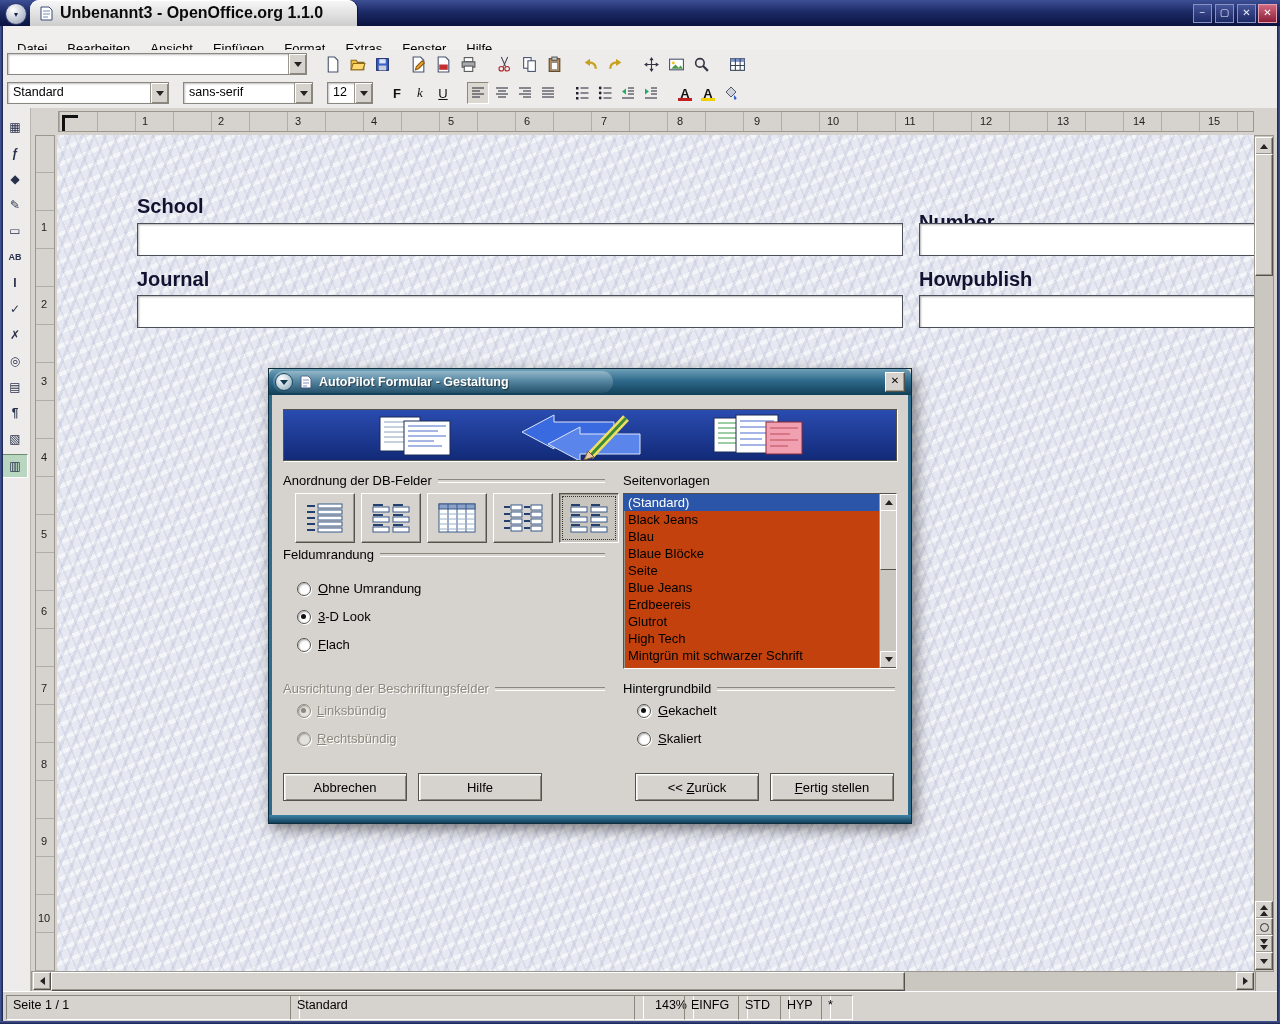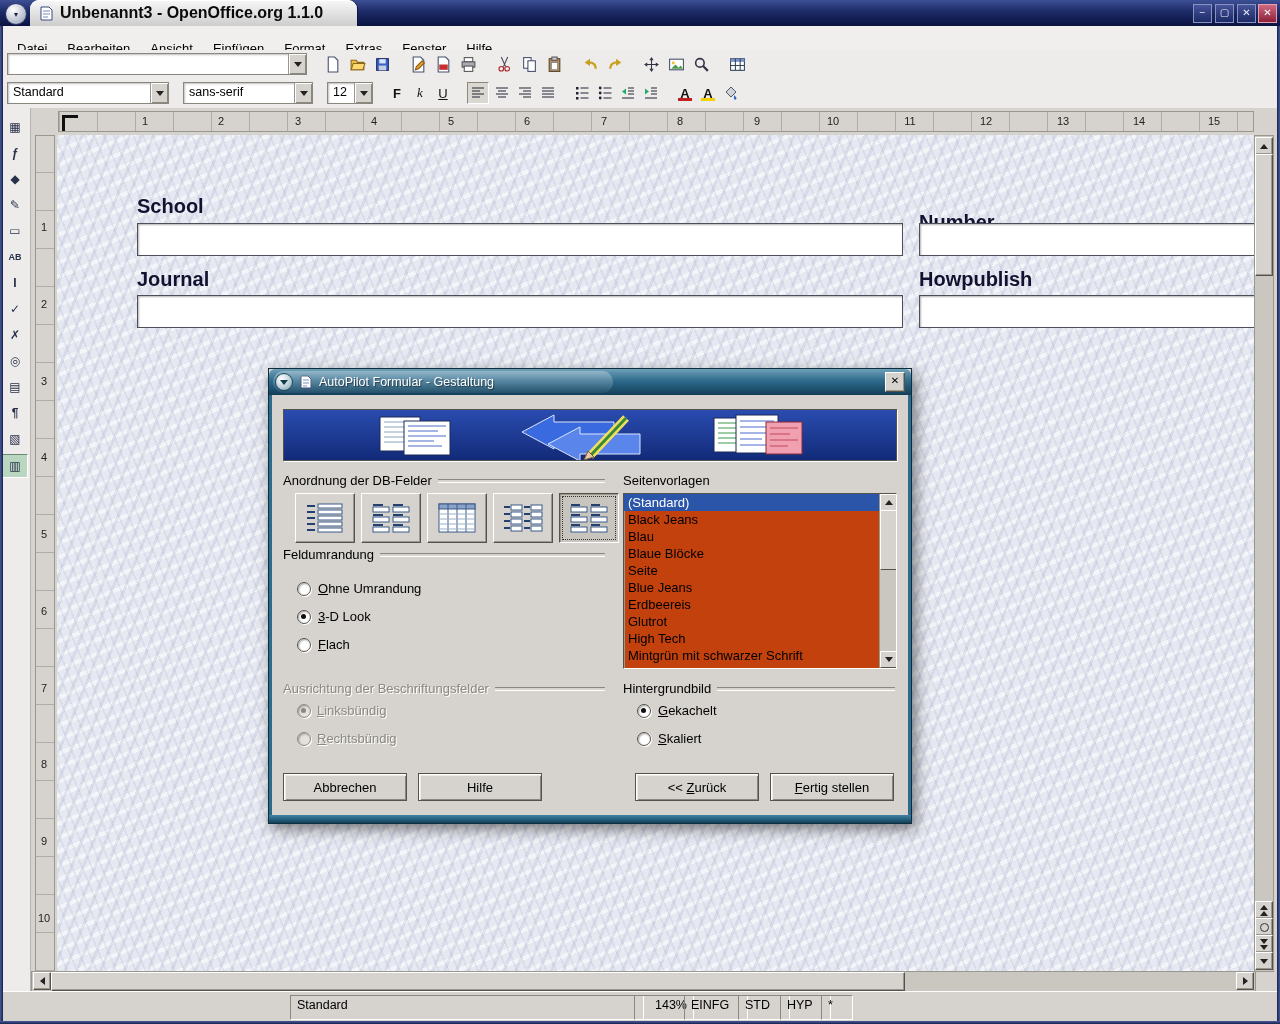--- a/index.html
+++ b/index.html
@@ -73,21 +73,21 @@
   .hscroll{position:absolute;left:31px;right:24px;bottom:32px;height:19px;background:#cac7c0;border:1px solid #9a978f;}
   .hthumb{position:absolute;top:0;height:17px;left:19px;width:852px;background:#d6d3ce;border:1px solid;border-color:#fff #55524c #55524c #fff;box-shadow:inset -1px -1px 0 #9a978f;}
   .statusbar{position:absolute;left:0;right:0;bottom:6px;height:26px;background:#d6d3ce;border-top:1px solid #fff;font-size:12.5px;}
   .sb-cell{position:absolute;top:3px;height:19px;border:1px solid;border-color:#8a877f #fff #fff #8a877f;padding:2px 6px;white-space:nowrap;overflow:hidden;}
 
   
   .dialog{position:absolute;left:268px;top:368px;width:642px;height:454px;background:#d6d3ce;border:1px solid #0e2e40;box-shadow:4px 5px 14px rgba(0,0,0,.5);z-index:20;}
   .dlg-title{position:absolute;top:0;left:0;right:0;height:26px;background:linear-gradient(180deg,#6fa0b8 0%,#2e6a8c 45%,#123f58 100%);border-radius:6px 6px 0 0;display:flex;align-items:center;padding:0 6px;gap:7px;}
   .dlg-title::before{content:"";position:absolute;left:4px;top:2px;width:340px;height:22px;border-radius:11px;background:linear-gradient(180deg,rgba(255,255,255,.30),rgba(255,255,255,.06));}
   .dlg-menu-btn{width:16px;height:16px;border-radius:50%;background:radial-gradient(circle at 35% 30%,#fff,#bcd0da 55%,#7fa0b0);border:1px solid #1d4a60;display:flex;align-items:center;justify-content:center;z-index:1;}
-  .dlg-title-text{font-size:12.5px;font-weight:normal;color:#fff;text-shadow:1px 1px 1px rgba(0,0,0,.5);z-index:1;white-space:nowrap;}
+  .dlg-title-text{font-size:12.5px;font-weight:bold;color:#fff;text-shadow:1px 1px 1px rgba(0,0,0,.5);z-index:1;white-space:nowrap;}
   .dlg-close{margin-left:auto;width:18px;height:18px;background:#d6d3ce;border:1px solid;border-color:#fff #55524c #55524c #fff;box-shadow:inset -1px -1px 0 #9a978f;font-size:10px;line-height:16px;text-align:center;color:#000;z-index:1;}
   .dlg-edge-l{position:absolute;left:0;top:26px;bottom:0;width:3px;background:#2e6a8c;}
   .dlg-edge-r{position:absolute;right:0;top:26px;bottom:0;width:3px;background:#2e6a8c;}
   .dlg-bottom{position:absolute;left:0;right:0;bottom:0;height:8px;background:linear-gradient(#3f83a8,#123f58);}
   .banner{position:absolute;left:14px;top:40px;width:612px;height:50px;border:1px solid #55524c;box-shadow:1px 1px 0 #fff;}
   .caption{position:absolute;display:flex;align-items:center;gap:6px;font-size:13px;color:#000;white-space:nowrap;}
   .caption .cline{flex:1;height:2px;border-top:1px solid #8a877f;border-bottom:1px solid #fff;margin-top:1px;}
   .caption.dis{color:#8b887e;text-shadow:1px 1px 0 #fff;}
   .arr-row{position:absolute;left:26px;top:124px;display:flex;gap:6px;}
   .arr-btn{width:58px;height:48px;background:#d6d3ce;border:1px solid;border-color:#fff #55524c #55524c #fff;box-shadow:inset -1px -1px 0 #9a978f;display:flex;align-items:center;justify-content:center;}
@@ -430,20 +430,21 @@
     <div class="sbtn" style="left:1px;top:0">
         <span class="tri-left"></span>
       </div>
     <div class="hthumb"></div>
     <div class="sbtn" style="right:1px;top:0">
         <span class="tri-right"></span>
       </div>
   </div>
 
   <div class="statusbar">
+    <span class="sb-cell" style="left:6px;width:280px">Seite 1 / 1</span>
     <span class="sb-cell" style="left:290px;width:340px">Standard</span>
     <span class="sb-cell" style="left:634px;width:46px;text-align:right">143%</span>
     <span class="sb-cell" style="left:684px;width:50px">EINFG</span>
     <span class="sb-cell" style="left:738px;width:38px">STD</span>
     <span class="sb-cell" style="left:780px;width:37px">HYP</span>
     <span class="sb-cell" style="left:821px;width:18px">*</span>
   </div>
 
   <div class="dialog">
     <div class="dlg-title">

